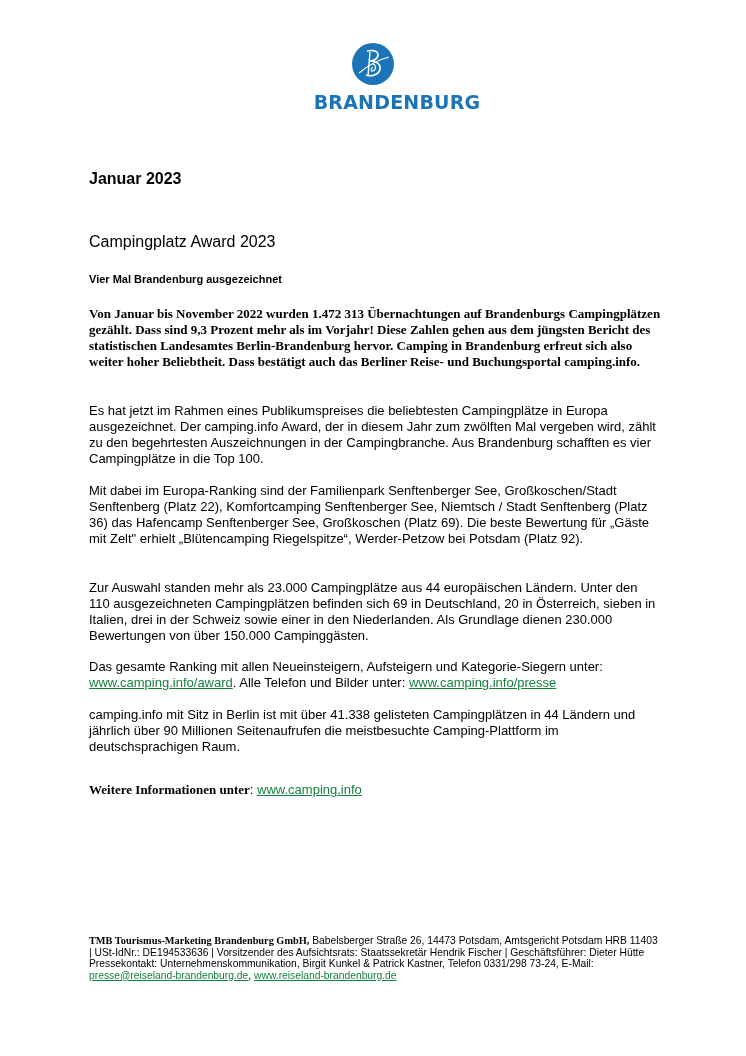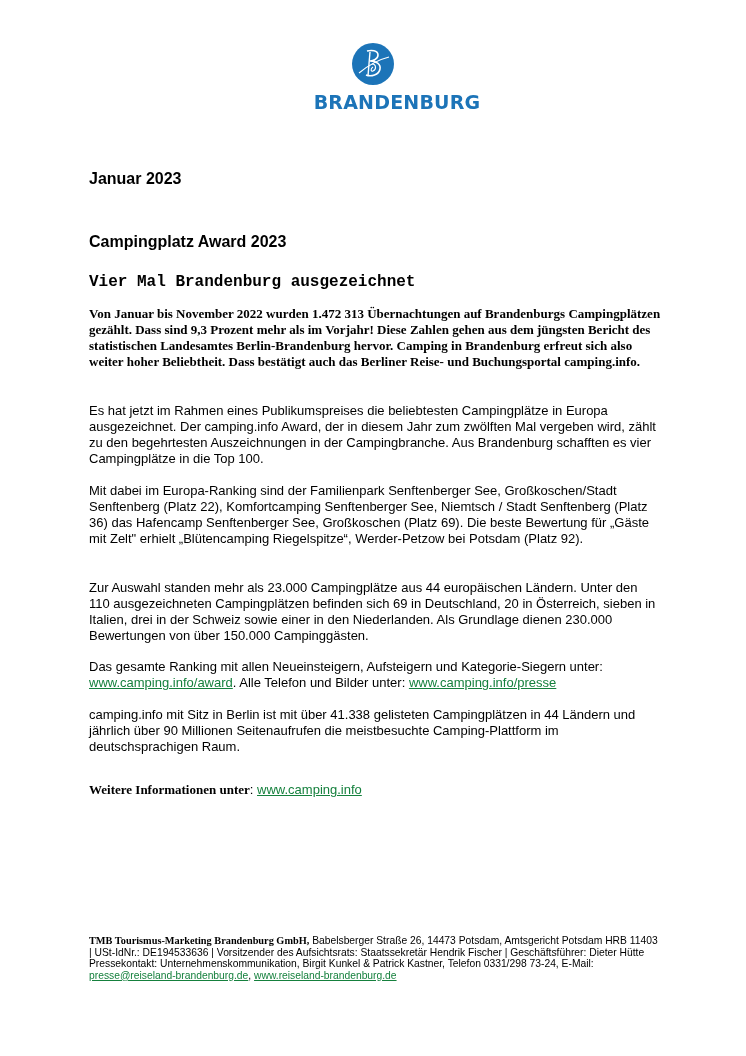--- a/index.html
+++ b/index.html
@@ -5,22 +5,22 @@
     html, body { margin: 0; padding: 0; background: #ffffff; }
     body { width: 746px; height: 1056px; position: relative; overflow: hidden;
            font-family: "Liberation Sans", sans-serif; color: #000; }
     .logo { position: absolute; left: 0; width: 746px; top: 42px; text-align: center; }
     .logo-mark { display: inline-block; width: 44px; height: 44px; }
     .logo-text { position: absolute; left: 0; width: 746px; top: 91px; text-align: center;
                  font-family: "DejaVu Sans", sans-serif; font-weight: bold; font-size: 19px;
                  color: #1c74b8; letter-spacing: 0.2px; padding-left: 24px; }
     .header-row { position: absolute; left: 89px; width: 569px; top: 170px;
                   display: flex; justify-content: space-between; font-weight: bold; font-size: 16px; }
-    .title { position: absolute; left: 89px; top: 233px; font-weight: bold; font-size: 16px; }
-    .subtitle { position: absolute; left: 89px; top: 273px; font-weight: bold; font-size: 16px; font-family: Liberation Mono, monospace; }
+    .title { position: absolute; left: 89px; top: 233px; font-weight: normal; font-size: 16px; }
+    .subtitle { position: absolute; left: 89px; top: 273px; font-weight: bold; font-size: 11px; }
     .para { position: absolute; left: 89px; width: 572px; font-size: 13px; line-height: 16px; margin: 0; }
     .bold { font-weight: bold; font-family: Liberation Serif, serif; }
     .lead { top: 306px; }
     .p1 { top: 403px; }
     .p2 { top: 483px; }
     .p3 { top: 580px; }
     .p4 { top: 659px; }
     .p5 { top: 707px; }
     .p6 { top: 782px; }
     a.link { color: #15803d; text-decoration: underline; }

